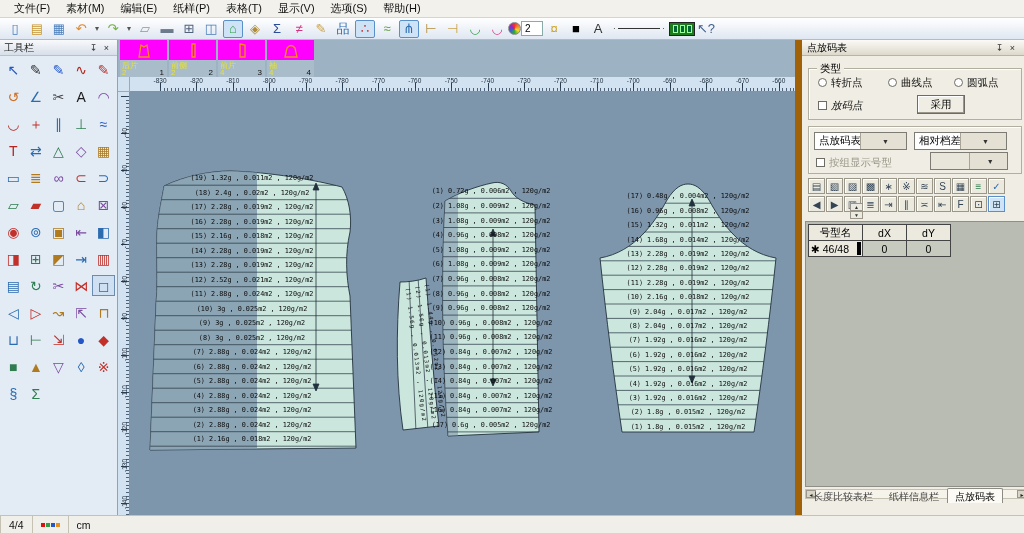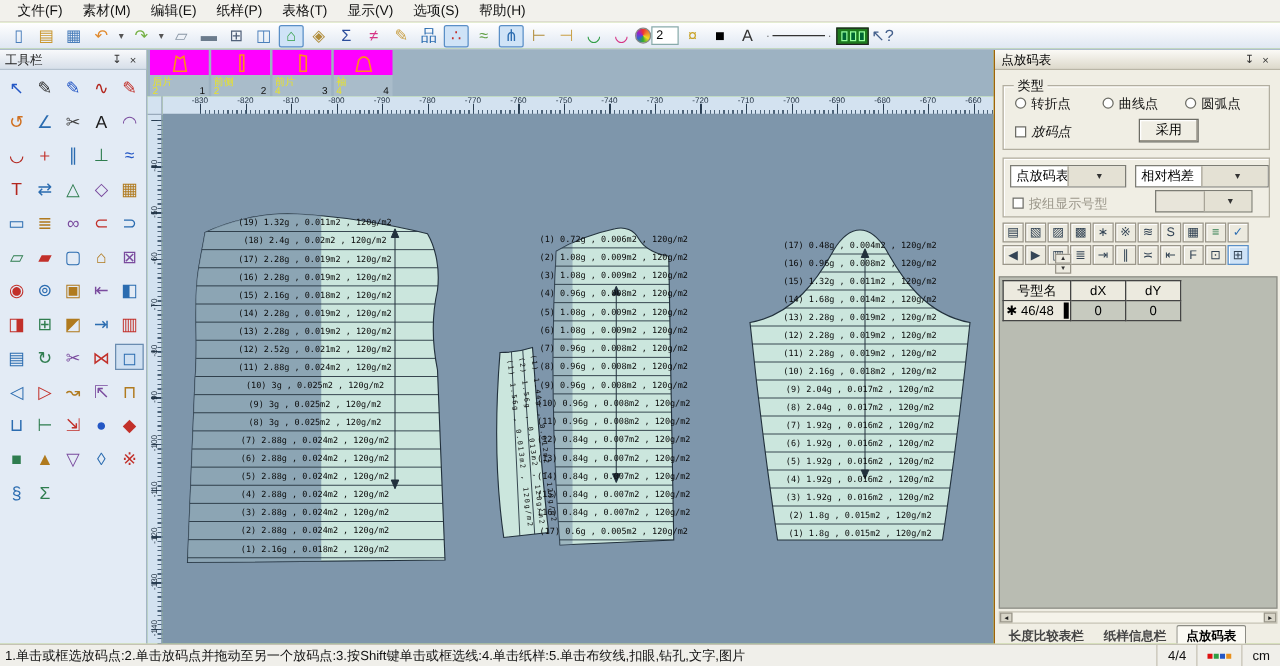--- a/index.html
+++ b/index.html
@@ -52,21 +52,21 @@
   #vruler { position:absolute; left:118px; top:92px; width:12px; height:423px; background:#d3e2f0; border-right:1px solid #7d94a9;
     background-image:
       repeating-linear-gradient(180deg, rgba(52,76,99,.85) 0 1px, transparent 1px 3.7px),
       repeating-linear-gradient(180deg, rgba(32,52,72,.95) 0 1px, transparent 1px 37px);
     background-size:4px 423px, 9px 423px; background-repeat:no-repeat; background-position:8px 4px, 3px 4px; }
   .vr-label { position:absolute; left:-7px; width:26px; margin-top:-4px; text-align:center; font-size:6.5px; color:#1c2c3c; transform:rotate(-90deg); }
   #ruler-corner { position:absolute; left:118px; top:77px; width:12px; height:15px; background:#d3e2f0; border-right:1px solid #9ab; border-bottom:1px solid #9ab; }
   #canvas { position:absolute; left:130px; top:92px; width:665px; height:423px; background:#7e96ab; }
 
   
-  #gpanel { position:absolute; left:795px; top:40px; width:229px; height:475px; background:#f0eee4; border-left:1px solid #a16207; }
+  #gpanel { position:absolute; left:795px; top:40px; width:229px; height:475px; background:#f0eee4; border-left:7px solid #a16207; }
   #gpanel-title { height:16px; background:linear-gradient(#fbfaf6,#ddd9cb); border-bottom:1px solid #b9b5a6; display:flex; align-items:center; padding:0 5px; font-size:10px; }
   #gpanel-title .sp { flex:1; }
   .gbox { position:absolute; border:1px solid #b2aea0; box-shadow:inset 1px 1px 0 #fff; }
   .gbox-label { position:absolute; top:-7px; left:8px; background:#f0eee4; padding:0 3px; font-size:10.5px; }
   .radio { display:inline-block; width:9px; height:9px; border-radius:50%; border:1px solid #6c6c64; background:#fff; vertical-align:-1px; margin-right:4px; }
   .checkbox { display:inline-block; width:9px; height:9px; border:1px solid #6c6c64; background:#fff; vertical-align:-1px; margin-right:4px; }
   .ctl-row { position:absolute; font-size:10.5px; color:#111; white-space:nowrap; }
   .ctl-row.disabled { color:#9a968a; }
   .btn { position:absolute; background:#f0eee4; border:1px solid #6c6c64; box-shadow:inset -1px -1px 0 #9a968a, inset 1px 1px 0 #fff; text-align:center; font-size:10.5px; }
   .combo { position:absolute; height:18px; background:#fff; border:1px solid #7c7c74; font-size:10.5px; display:flex; align-items:center; }
@@ -81,21 +81,21 @@
   #gray-area { position:absolute; left:3px; top:181px; width:223px; height:266px; background:#b9bcb2; border:1px solid #8f8f87; }
   #size-table { border-collapse:collapse; margin:2px; }
   #size-table td, #size-table th { border:1px solid #444; font-size:10.5px; padding:0 2px; height:16px; font-weight:normal; }
   #size-table th { background:#eceadf; width:54px; }
   #size-table th + th { width:44px; }
   .st-name { background:#eceadf; position:relative; padding-right:6px; }
   .st-chip { position:absolute; right:1px; top:1px; bottom:1px; width:4px; }
   .st-val { background:#c7cabf; text-align:center; }
   #scrollstrip { position:absolute; left:3px; top:449px; width:223px; height:10px; background:#f5f3ea; border:1px solid #c5c2b4; display:flex; justify-content:space-between; }
   #scrollstrip i { width:10px; background:#d8d5c8; border:1px solid #9a968a; font-size:5px; line-height:8px; text-align:center; color:#222; font-style:normal; }
-  #gtabs { position:absolute; left:3px; top:460px; height:15px; display:flex; font-size:10px;font-weight:bold; }
+  #gtabs { position:absolute; left:3px; top:448px; height:15px; display:flex; font-size:10px; }
   .gtab { padding:1px 7px 0 7px; color:#444; border:1px solid transparent; border-bottom:none; }
   .gtab.active { background:#fbfaf4; border-color:#8c8c84; color:#000; border-radius:2px 2px 0 0; }
 
   
   #statusbar { position:absolute; left:0; top:515px; width:1024px; height:18px; background:#f0efea; border-top:1px solid #c5c2b4; display:flex; align-items:center; font-size:10.5px; color:#111; }
   #status-hint { padding-left:4px; flex:1; white-space:nowrap; overflow:hidden; }
   .status-cell { border-left:1px solid #c5c2b4; height:100%; display:flex; align-items:center; padding:0 8px; }
   #size-colors { display:flex; gap:1px; }
   #size-colors i { width:4px; height:4px; }
 
@@ -513,21 +513,21 @@
     <div class="ctl-row" style="left:86px; top:36px;"><span class="radio"></span><span>曲线点</span></div>
     <div class="ctl-row" style="left:152px; top:36px;"><span class="radio"></span><span>圆弧点</span></div>
     <div class="ctl-row" style="left:16px; top:59px;font-style:italic;"><span class="checkbox"></span><span>放码点</span></div>
     <div class="btn" style="left:115px; top:55px; width:48px; height:19px; line-height:17px;">采用</div>
 
     <div class="gbox" style="left:6px; top:86px; width:214px; height:48px;"></div>
     <div class="combo" style="left:12px; top:92px; width:93px;">
       <span>点放码表</span>
         <span class="caret">▼</span>
     </div>
-    <div class="combo" style="left:112px; top:92px; width:107px;">
+    <div class="combo" style="left:112px; top:92px; width:93px;">
       <span>相对档差</span>
         <span class="caret">▼</span>
     </div>
     <div class="ctl-row disabled" style="left:14px; top:116px;"><span class="checkbox"></span><span>按组显示号型</span></div>
     <div class="combo disabled" style="left:128px; top:112px; width:78px;">
       <span></span>
         <span class="caret">▼</span>
     </div>
 
     <div class="picon-row" id="prow1" style="left:6px; top:138px;">
@@ -586,21 +586,20 @@
         <i>►</i>
       </div>
     <div id="gtabs">
         <div class="gtab">长度比较表栏</div>
         <div class="gtab">纸样信息栏</div>
         <div class="gtab active">点放码表</div>
       </div>
   </div>
 
   <div id="statusbar">
-    <div id="status-hint">1.单击或框选放码点:2.单击放码点并拖动至另一个放码点:3.按Shift键单击或框选线:4.单击纸样:5.单击布纹线,扣眼,钻孔,文字,图片</div>
     <div class="status-cell">4/4</div>
     <div class="status-cell">
         <span id="size-colors">
           <i style="background: rgb(221, 17, 17);"></i>
           <i style="background: rgb(47, 158, 68);"></i>
           <i style="background: rgb(36, 87, 197);"></i>
           <i style="background: rgb(232, 144, 28);"></i>
         </span>
       </div>
     <div class="status-cell">cm</div>

